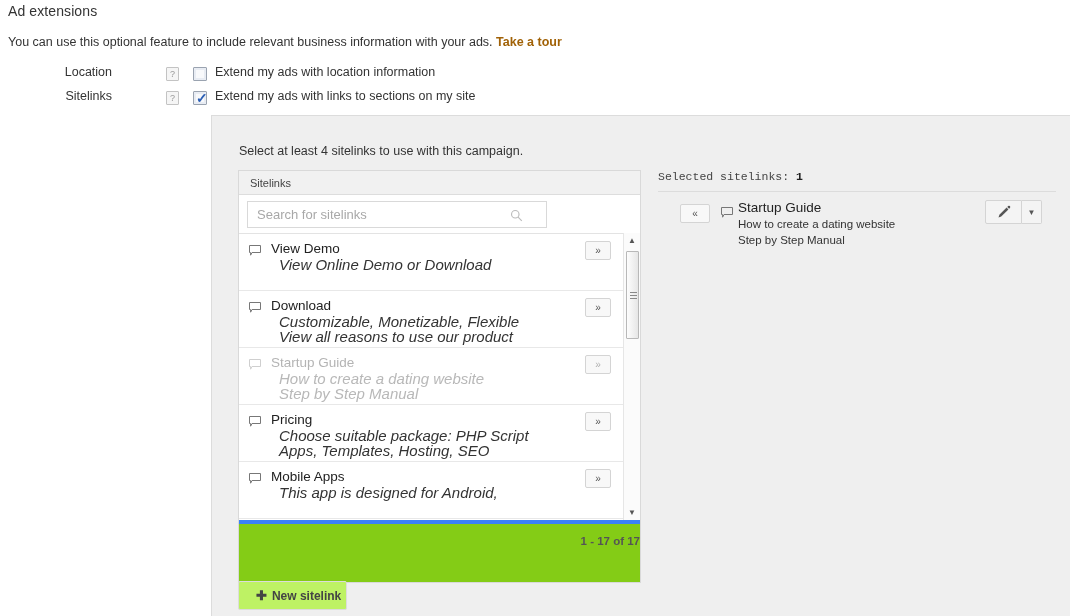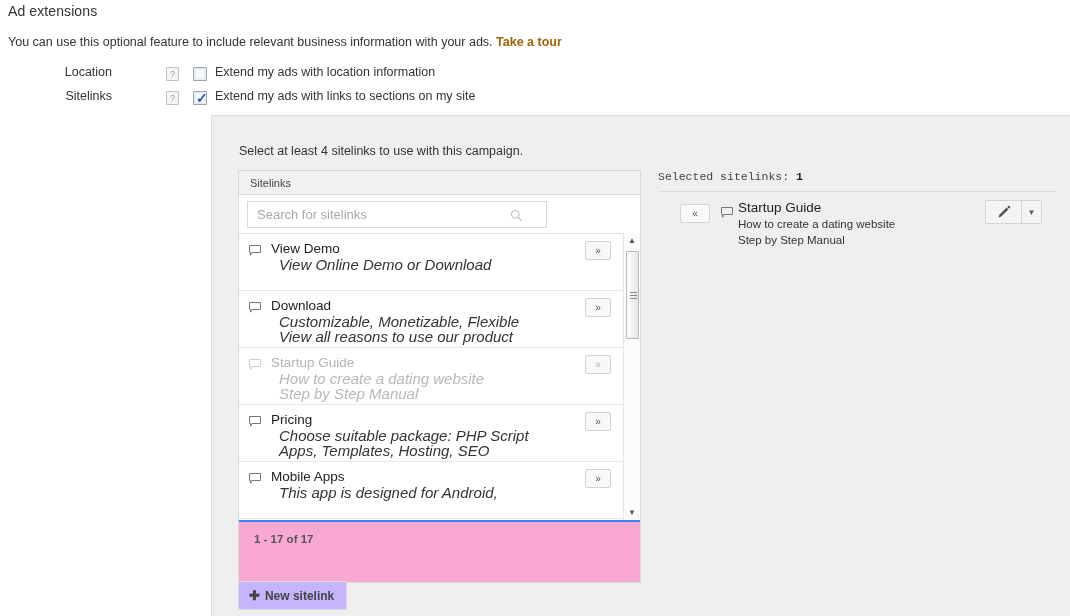--- a/index.html
+++ b/index.html
@@ -183,37 +183,39 @@
     width: 7px; height: 7px;
   }
   .vs-thumb .grip i {
     display: block; height: 1px; background: #888888; margin-bottom: 2px;
   }
 
   
   .list-footer {
     position: absolute; left: 0; bottom: 0;
     width: 401px; height: 62px;
-    background: #f9a8d4;
-    border-top: 2px solid #3b82f6;
+    background: #84cc16;
+    border-top: 4px solid #3b82f6;
     font-size: 11.5px; color: #555555; font-weight: bold;
     padding: 11px 0 0 15px;
+    text-align: right;
   }
 
   
   .new-sitelink-btn {
     position: absolute; left: 26px; top: 465px;
     width: 109px; height: 29px;
-    background: #c4b5fd;
+    background: #bef264;
     border: 1px solid #dcdcdc;
     border-radius: 2px;
     font-size: 12px; font-weight: bold; color: #444444;
     line-height: 27px;
     cursor: pointer;
     white-space: nowrap;
+    padding-left: 7px;
   }
   .new-sitelink-btn .plus {
     display: inline-block; margin: 0 5px 0 10px;
     font-size: 13px; font-weight: bold;
   }
 
   
   .selected-col {
     position: absolute; left: 446px; top: 54px;
     width: 400px;

